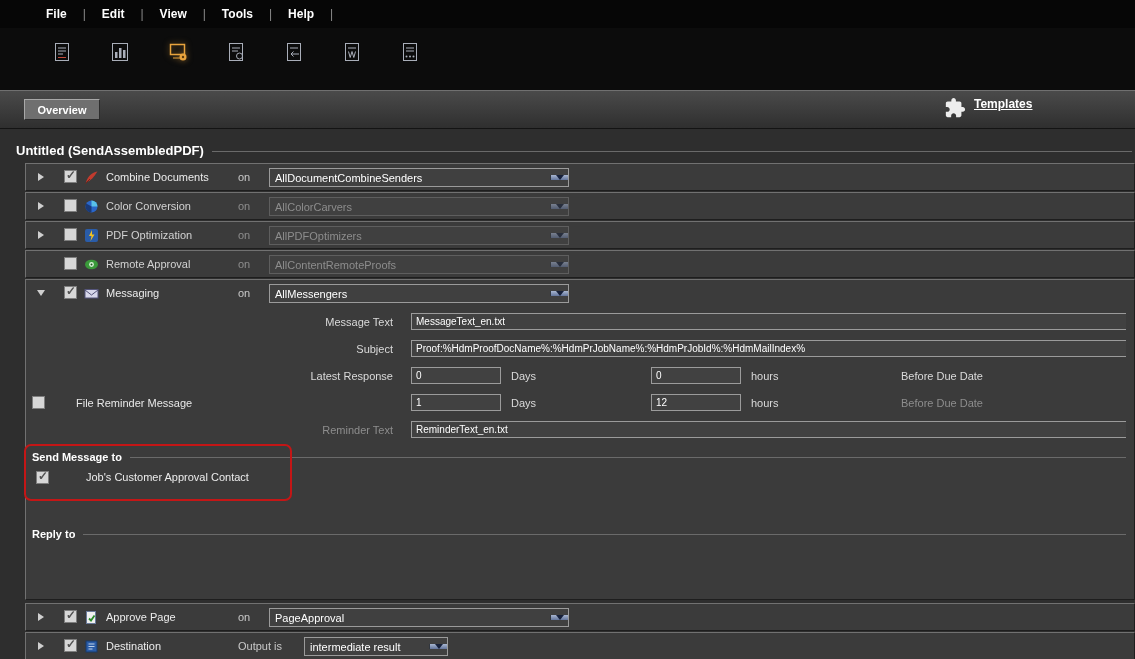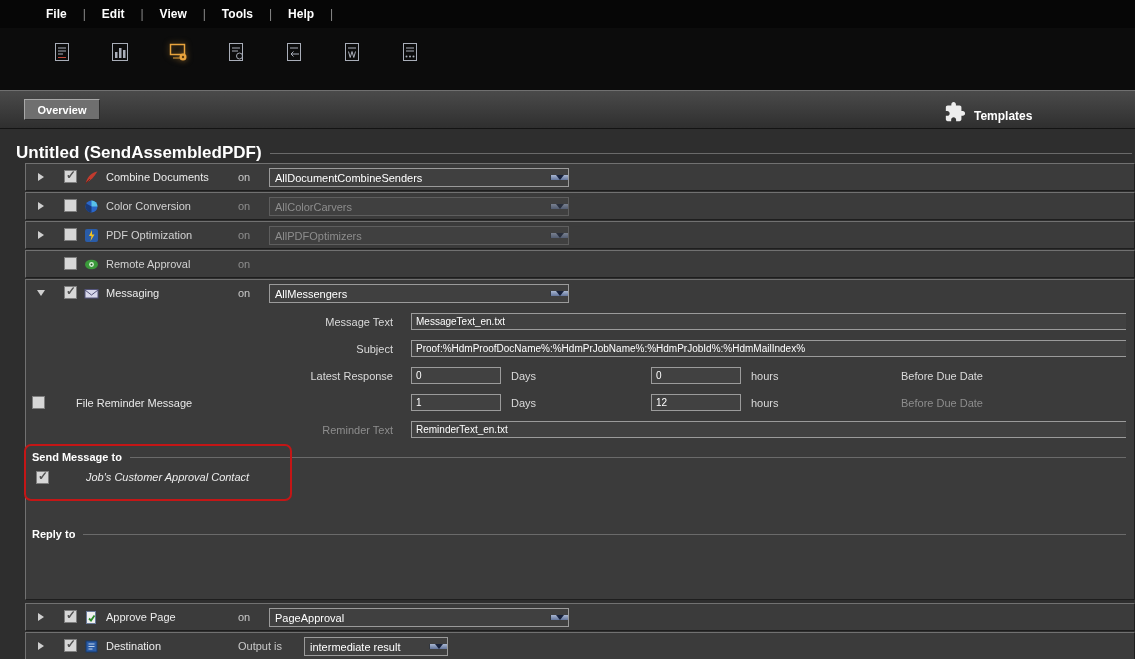--- a/index.html
+++ b/index.html
@@ -18,25 +18,25 @@
            display:flex;align-items:flex-start;padding:8px 0 0 46px;gap:26px;}
   .tb-btn{width:32px;height:32px;display:flex;align-items:center;justify-content:center;cursor:pointer;}
   .tb-btn.active svg{filter:drop-shadow(0 0 3px rgba(232,163,61,.55));}
 
   
   .main{position:absolute;top:90px;left:0;right:0;bottom:0;background:#2e2e2e;border-top:1px solid #707070;}
   .tabbar{position:relative;height:37px;background:linear-gradient(#4a4a4a,#2f2f2f);border-bottom:1px solid #141414;}
   .tab-overview{position:absolute;left:24px;top:8px;width:76px;height:21px;line-height:21px;text-align:center;
                 background:#6f6f6f;color:#fff;font-size:11px;font-weight:bold;cursor:pointer;
                 border:1px solid;border-color:#a8a8a8 #2c2c2c #2c2c2c #a8a8a8;box-sizing:border-box;}
-  .templates{position:absolute;left:944px;top:6px;height:26px;display:flex;align-items:flex-end;gap:8px;
-             color:#fff;font-weight:bold;font-size:12px;cursor:pointer;}
+  .templates{position:absolute;left:944px;top:6px;height:26px;display:flex;align-items:flex-start;gap:8px;
+             color:#fff;font-weight:bold;font-size:12px;cursor:pointer;text-decoration:underline;}
 
   .fieldset-title{position:absolute;top:52px;left:16px;right:3px;display:flex;align-items:center;
-                  color:#fff;font-weight:bold;font-size:17px;}
+                  color:#fff;font-weight:bold;font-size:13px;}
   .hline{flex:1;height:1px;background:#6a6a6a;margin-left:8px;margin-top:1px;}
 
   .rows{position:absolute;top:72px;left:25px;right:0;}
   .panel{background:#3b3b3b;border:1px solid;border-color:#717171 #1e1e1e #1e1e1e #717171;margin-bottom:1px;}
   .panel.mt3{margin-top:3px;}
 
   .step-row{height:26px;display:flex;align-items:center;font-size:11px;}
   .cell-exp{width:30px;display:flex;justify-content:center;flex-shrink:0;}
   .tri-right{width:0;height:0;border-top:4px solid transparent;border-bottom:4px solid transparent;
              border-left:6px solid #cfcfcf;cursor:pointer;}
@@ -81,21 +81,21 @@
   .ilabel{margin-left:10px;color:#dadada;font-size:11px;white-space:nowrap;}
   .ilabel.w{width:140px;flex-shrink:0;}
   .ilabel.dim{color:#8d8d8d;}
   .rem-cb{position:absolute;left:6px;top:7px;}
   .rem-label{position:absolute;left:50px;top:50%;transform:translateY(-50%);color:#e8e8e8;font-size:11px;}
 
   .group{margin-top:6px;position:relative;}
   .group-title{display:flex;align-items:center;color:#fff;font-weight:bold;font-size:11px;
                padding-left:6px;height:15px;}
   .group-opt{height:26px;display:flex;align-items:center;padding-left:10px;}
-  .group-opt .opt-label{margin-left:37px;color:#ececec;font-size:11px;font-style:italic;}
+  .group-opt .opt-label{margin-left:37px;color:#ececec;font-size:11px;}
   .annotation{position:absolute;left:-2px;top:-5px;width:264px;height:53px;border:2px solid #c41616;
               border-radius:7px;pointer-events:none;}
   .group.reply{margin-top:36px;}
   .reply-space{height:52px;}
 
   svg{display:block;}
 </style>
 </head>
 <body>
 
@@ -270,20 +270,26 @@
           <div class="cell-cb"><span class="checkbox"></span></div>
           <div class="cell-ic">
             <svg width="15" height="15" viewBox="0 0 15 15">
               <ellipse cx="7.5" cy="7.5" rx="6.5" ry="4.8" fill="#3a9a3a"></ellipse>
               <circle cx="7.5" cy="7.5" r="2.4" fill="#d8f2d8"></circle>
               <circle cx="7.5" cy="7.5" r="1" fill="#1e5a1e"></circle>
             </svg>
           </div>
           <div class="cell-name">Remote Approval</div>
           <div class="cell-conn">on</div>
+          <div class="dropdown off">
+            <span class="dd-text">AllContentRemoteProofs</span>
+            <span class="dd-btn">
+                <span class="dd-arrow"></span>
+              </span>
+          </div>
         </div>
       </div>
 
       <div class="panel">
         <div class="step-row">
           <div class="cell-exp">
               <span class="tri-down"></span>
             </div>
           <div class="cell-cb"><span class="checkbox checked"></span></div>
           <div class="cell-ic">

